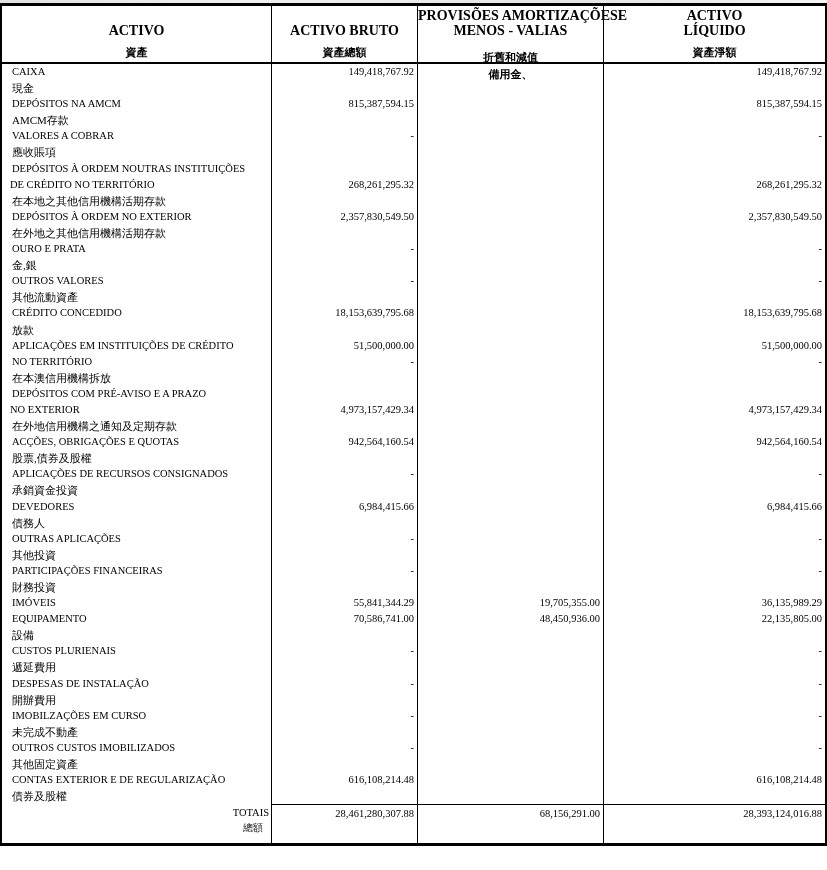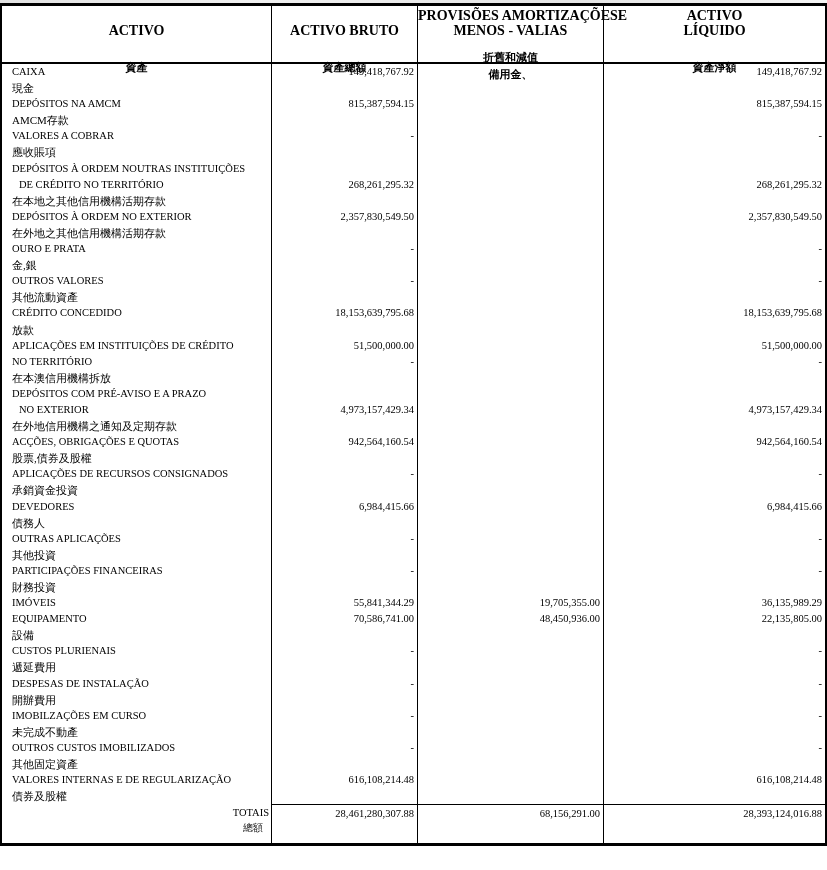--- a/index.html
+++ b/index.html
@@ -33,33 +33,33 @@
   .hdr-cell { position: relative; box-sizing: border-box; }
   .hdr-cell + .hdr-cell { border-left: 1px solid #000; }
   .hline {
     position: absolute; left: 0; width: 100%;
     text-align: center; font-weight: bold;
     font-size: 14px; line-height: 12px;
     white-space: nowrap;
   }
   .hline.cn { font-size: 11px; }
   .p1 { top: 4px; } .p2 { top: 19px; }
-  .m1 { top: 19px; } .m2 { top: 40px; margin-top: 15px; }
+  .m1 { top: 19px; } .m2 { top: 40px; }
   .q3 { top: 33px; margin-top: 29px; } .q4 { top: 45px; }
   .tbody { width: 100%; }
   .row {
     display: grid;
     grid-template-columns: 269px 146px 186px 222px;
     height: 16.1px;
     line-height: 16.1px;
   }
   .c { box-sizing: border-box; overflow: hidden; white-space: nowrap; font-size: 10.5px; }
   .c1 { padding-left: 10px; text-align: left; }
   .c1.cn { font-size: 11px; }
-  .c1.indent { padding-left: 17px; }
+  .c1.indent { padding-left: 8px; }
   .c2, .c3, .c4 { border-left: 1px solid #000; text-align: right; padding-right: 3px; }
   .totals {
     display: grid;
     grid-template-columns: 269px 146px 186px 222px;
     height: 17px;
     line-height: 17px;
   }
   .totals .c2, .totals .c3, .totals .c4 { border-top: 1px solid #000; }
   .totals2 {
     display: grid;
@@ -358,21 +358,21 @@
         <span class="c c3"></span>
         <span class="c c4">-</span>
       </div>
       <div class="row">
         <span class="c c1 cn">其他固定資產</span>
         <span class="c c2"></span>
         <span class="c c3"></span>
         <span class="c c4"></span>
       </div>
       <div class="row">
-        <span class="c c1">VALORES INTERNAS E DE REGULARIZAÇÃO</span>
+        <span class="c c1">CONTAS EXTERIOR E DE REGULARIZAÇÃO</span>
         <span class="c c2">616,108,214.48</span>
         <span class="c c3"></span>
         <span class="c c4">616,108,214.48</span>
       </div>
       <div class="row">
         <span class="c c1 cn">債券及股權</span>
         <span class="c c2"></span>
         <span class="c c3"></span>
         <span class="c c4"></span>
       </div>

